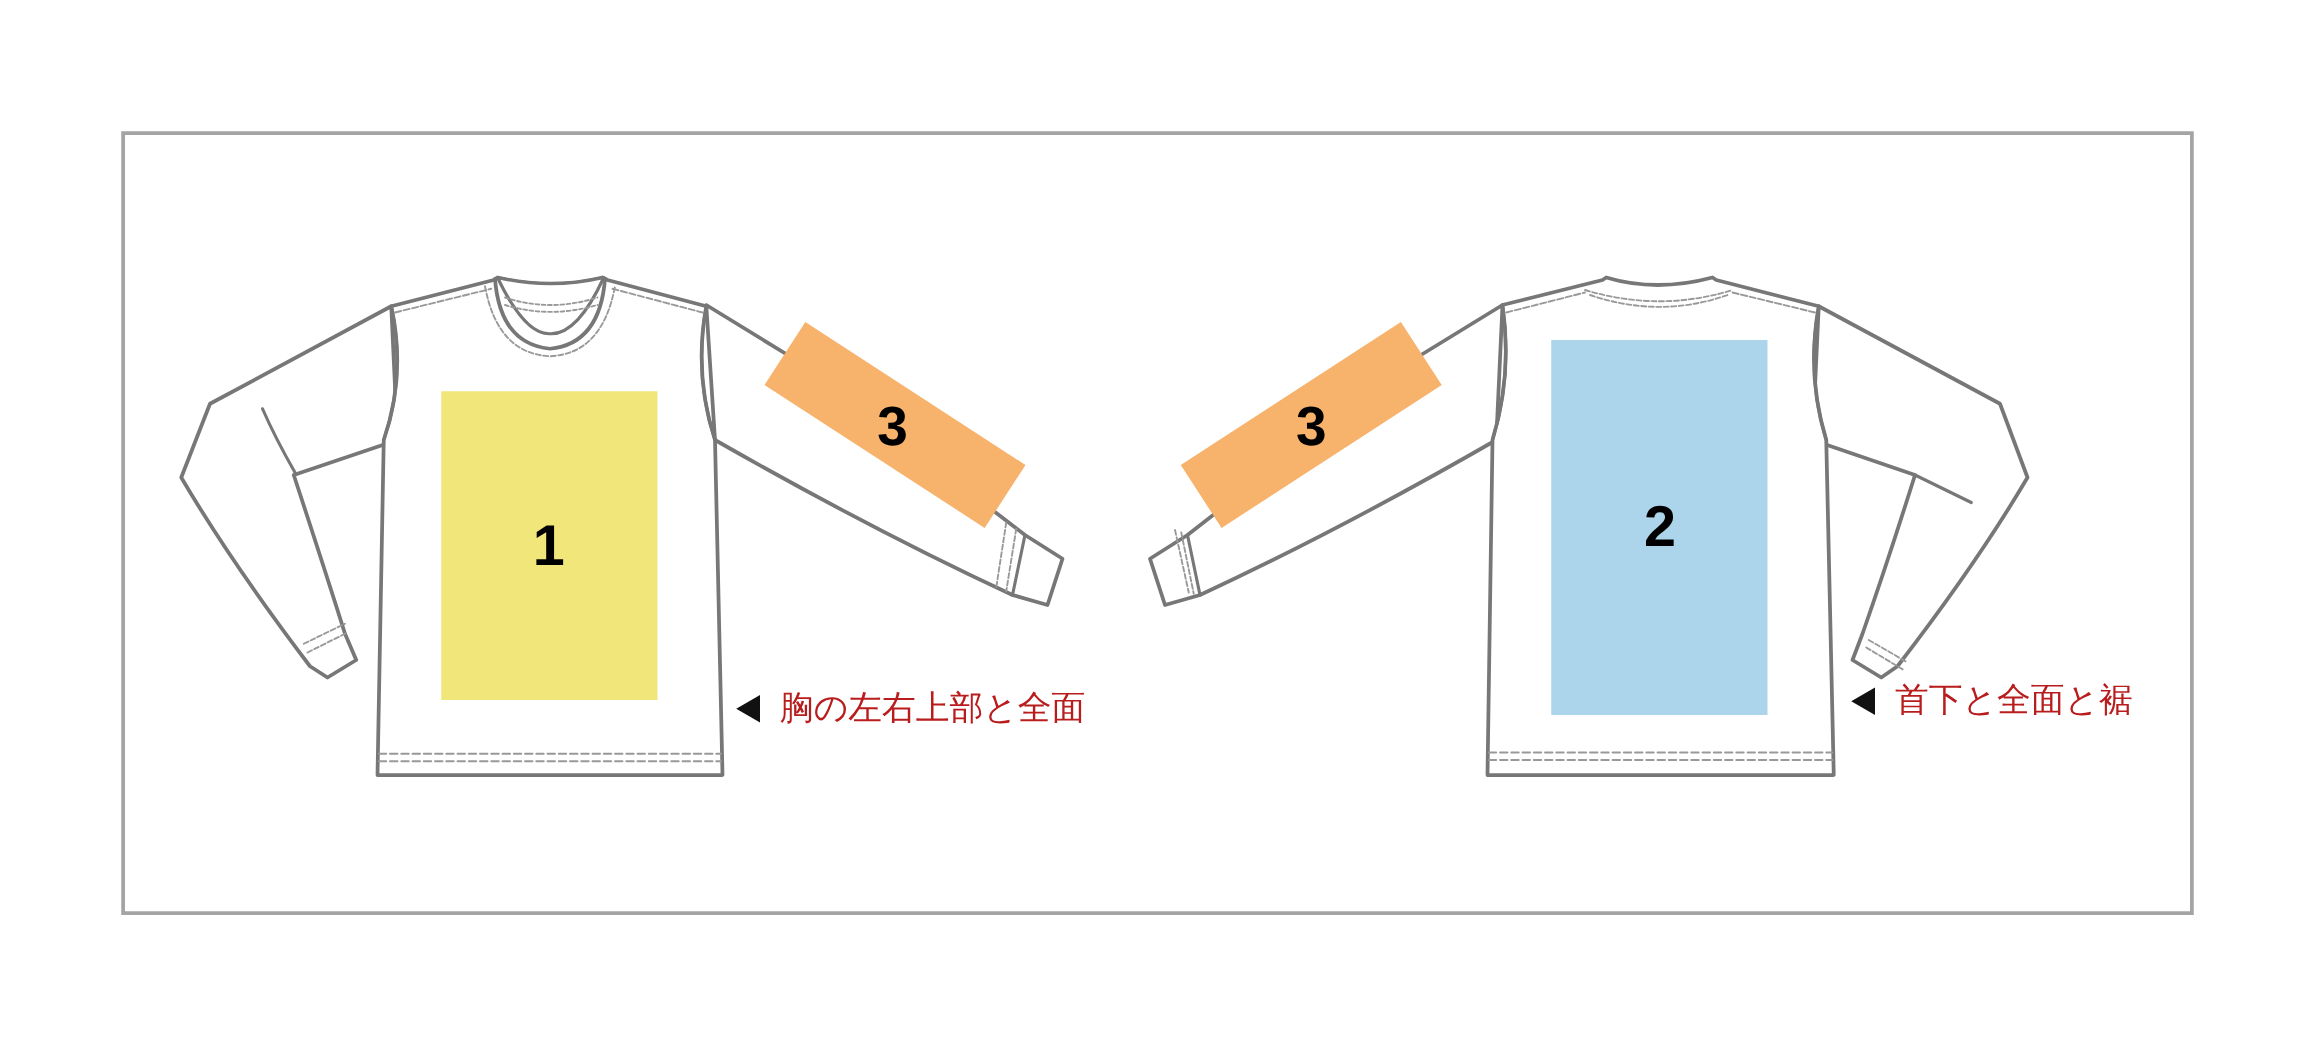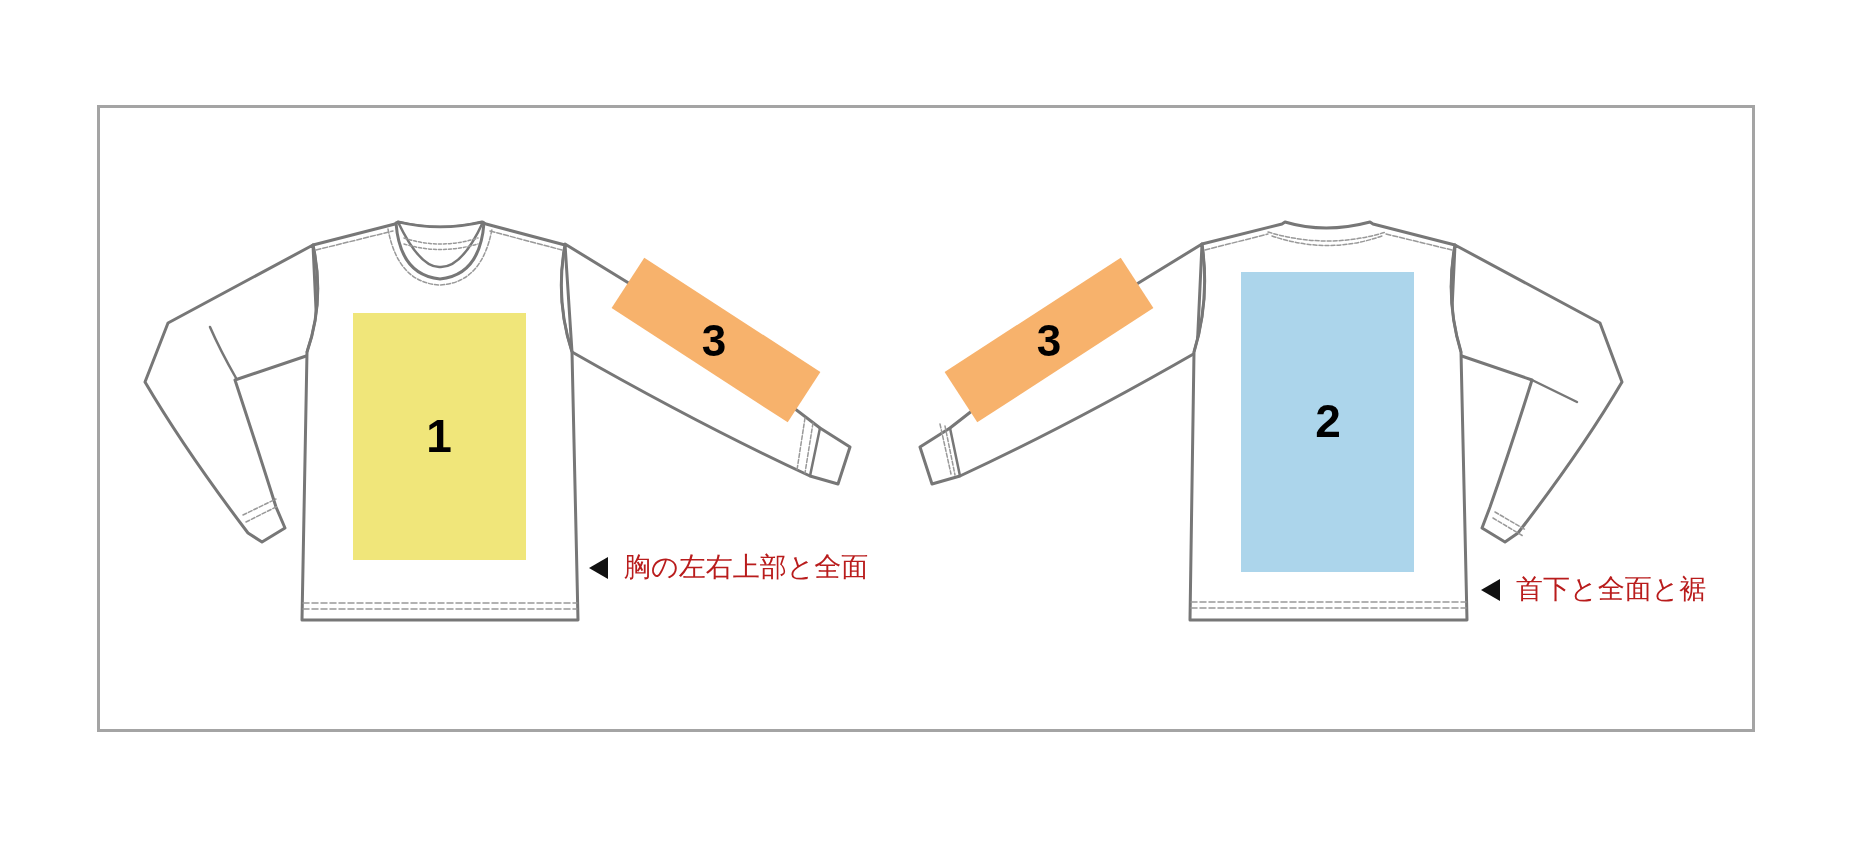--- a/index.html
+++ b/index.html
@@ -91,15 +91,15 @@
   <g transform="translate(1049,340) rotate(-33)">
     <rect x="-105" y="-30" width="210" height="60" fill="#f7b26c"></rect>
     <text class="zone-num" x="0" y="16" font-size="44" text-anchor="middle" transform="rotate(33)">3</text>
   </g>
 </svg>
 
 <div class="label" style="left:589px; top:542px;">
   <span class="arrow"></span><span>胸の左右上部と全面</span>
 </div>
 
-<div class="label" style="left:1481px; top:564px;">
+<div class="label" style="left:1481px; top:536px;">
   <span class="arrow"></span><span>首下と全面と裾</span>
 </div>
 
 </body></html>

